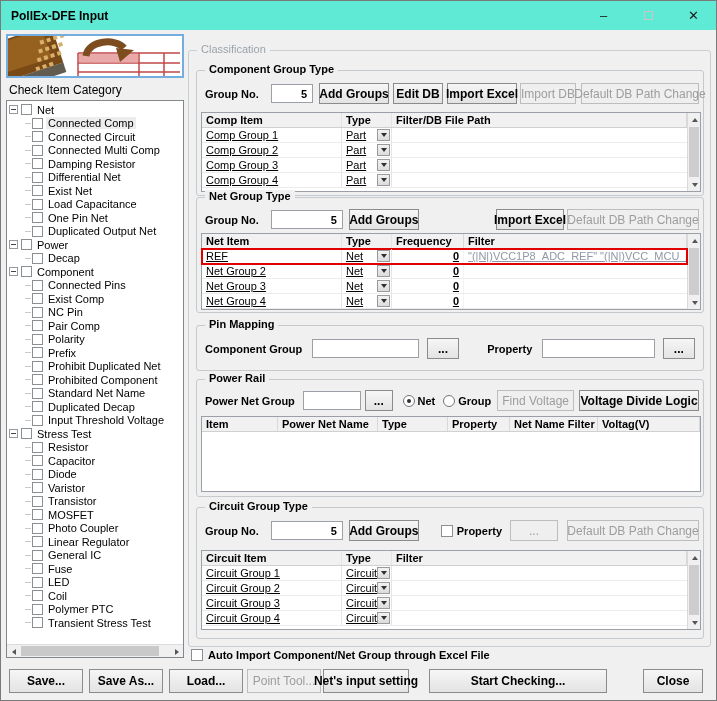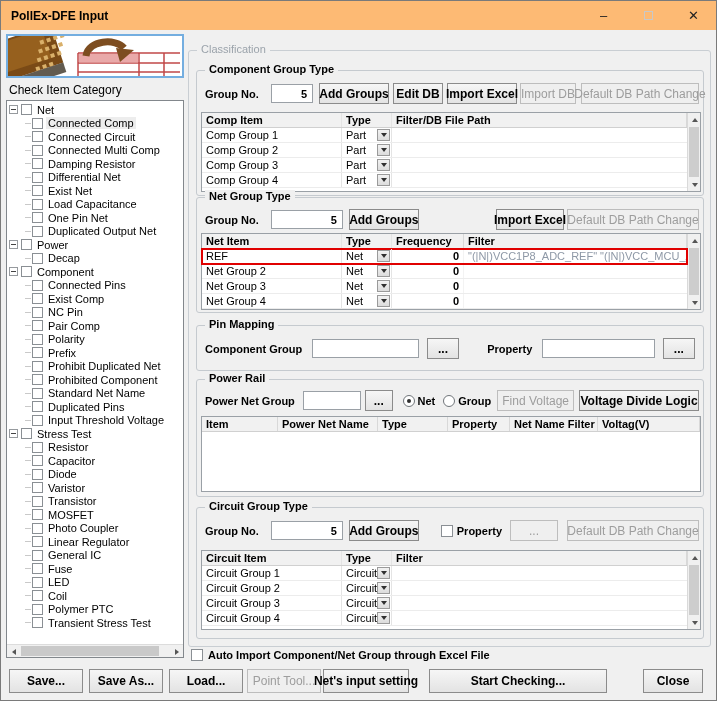--- a/index.html
+++ b/index.html
@@ -1,20 +1,20 @@
 <!DOCTYPE html>
 <html><head>
 <meta charset="utf-8">
 <style>
   html,body{margin:0;padding:0;background:#d9d9d9;}
   *{box-sizing:border-box;}
   .dialog{position:relative;width:717px;height:701px;background:#f0f0f0;
     border:1px solid #7a7a7a;font-family:"Liberation Sans",sans-serif;font-size:11px;color:#000;overflow:hidden;}
   
-  .titlebar{position:absolute;left:0;top:0;right:0;height:29px;background:#fdba74;display:flex;align-items:center;}
+  .titlebar{position:absolute;left:0;top:0;right:0;height:29px;background:#5eead4;display:flex;align-items:center;}
   .title-text{padding-left:10px;font-size:12px;font-weight:bold;}
   .win-btns{margin-left:auto;display:flex;height:100%;}
   .win-btn{width:45px;height:100%;display:flex;align-items:center;justify-content:center;font-size:13px;color:#222;}
   .win-btn.max{color:#c8c8c8;}
   .win-btn .sq{width:9px;height:9px;border:1px solid #c8c8c8;display:block;}
   
   .btn{display:flex;align-items:center;justify-content:center;height:21px;
     background:linear-gradient(#f6f6f6,#e3e3e3);border:1px solid #8b8b8b;
     font-weight:bold;font-size:12px;color:#000;padding:0 4px;white-space:nowrap;text-align:center;}
   .btn.disabled{border-color:#bdbdbd;color:#9d9d9d;background:#efefef;font-weight:normal;}
@@ -26,21 +26,21 @@
   .gbox>.gtitle{position:absolute;top:-8px;left:8px;background:#f0f0f0;padding:0 4px;font-weight:bold;}
   .chk{width:12px;height:12px;border:1px solid #8a8f94;background:#fff;display:inline-block;flex:none;}
   .radio{width:12px;height:12px;border:1px solid #70757a;border-radius:50%;background:#fff;display:inline-block;position:relative;flex:none;}
   .radio.on::after{content:"";position:absolute;left:3px;top:3px;width:4px;height:4px;border-radius:50%;background:#2f2f2f;}
   
   .tbl{position:absolute;background:#fff;border:1px solid #9aa0a6;}
   .thead{display:flex;height:15px;background:#f1f1f1;border-bottom:1px solid #d0d0d0;font-weight:bold;}
   .th{padding:0 4px;border-right:1px solid #d8d8d8;overflow:hidden;white-space:nowrap;display:flex;align-items:center;}
   .trow{display:flex;height:15px;border-bottom:1px solid #ececec;position:relative;}
   .trow.hl{outline:2px solid #e00000;outline-offset:-1px;z-index:2;}
-  .td{padding:0 4px;overflow:hidden;white-space:nowrap;display:flex;align-items:center;}
+  .td{padding:0 4px;overflow:hidden;white-space:nowrap;display:flex;align-items:center;text-decoration:underline;}
   .col-item{width:140px;border-right:1px solid #e4e4e4;}
   .col-type{width:50px;border-right:1px solid #e4e4e4;position:relative;padding-right:15px;}
   .col-freq{width:72px;justify-content:flex-end;font-weight:bold;border-right:1px solid #f3f3f3;}
   .col-fill{flex:1;}
   .filter-text{color:#8e98a6;}
   .ddbtn{position:absolute;right:1px;top:1px;width:13px;height:12px;background:linear-gradient(#f2f2f2,#dcdcdc);
     border:1px solid #9a9a9a;display:flex;align-items:center;justify-content:center;}
   .ddbtn::after{content:"";border:3px solid transparent;border-top:4px solid #303030;margin-top:3px;}
   .vsb{position:absolute;top:0;bottom:0;right:0;width:13px;background:#f0f0f0;border-left:1px solid #d9d9d9;}
   .vsb .arr{position:absolute;left:0;width:13px;height:13px;display:flex;align-items:center;justify-content:center;}
@@ -222,21 +222,21 @@
         <div class="titem child">
           <span class="cb"></span>
           <span class="tl">Prohibited Component</span>
         </div>
         <div class="titem child">
           <span class="cb"></span>
           <span class="tl">Standard Net Name</span>
         </div>
         <div class="titem child">
           <span class="cb"></span>
-          <span class="tl">Duplicated Pins</span>
+          <span class="tl">Duplicated Decap</span>
         </div>
         <div class="titem child">
           <span class="cb"></span>
           <span class="tl">Input Threshold Voltage</span>
         </div>
         <div class="titem root">
           <span class="exp"></span>
           <span class="cb"></span>
           <span class="tl">Stress Test</span>
         </div>

